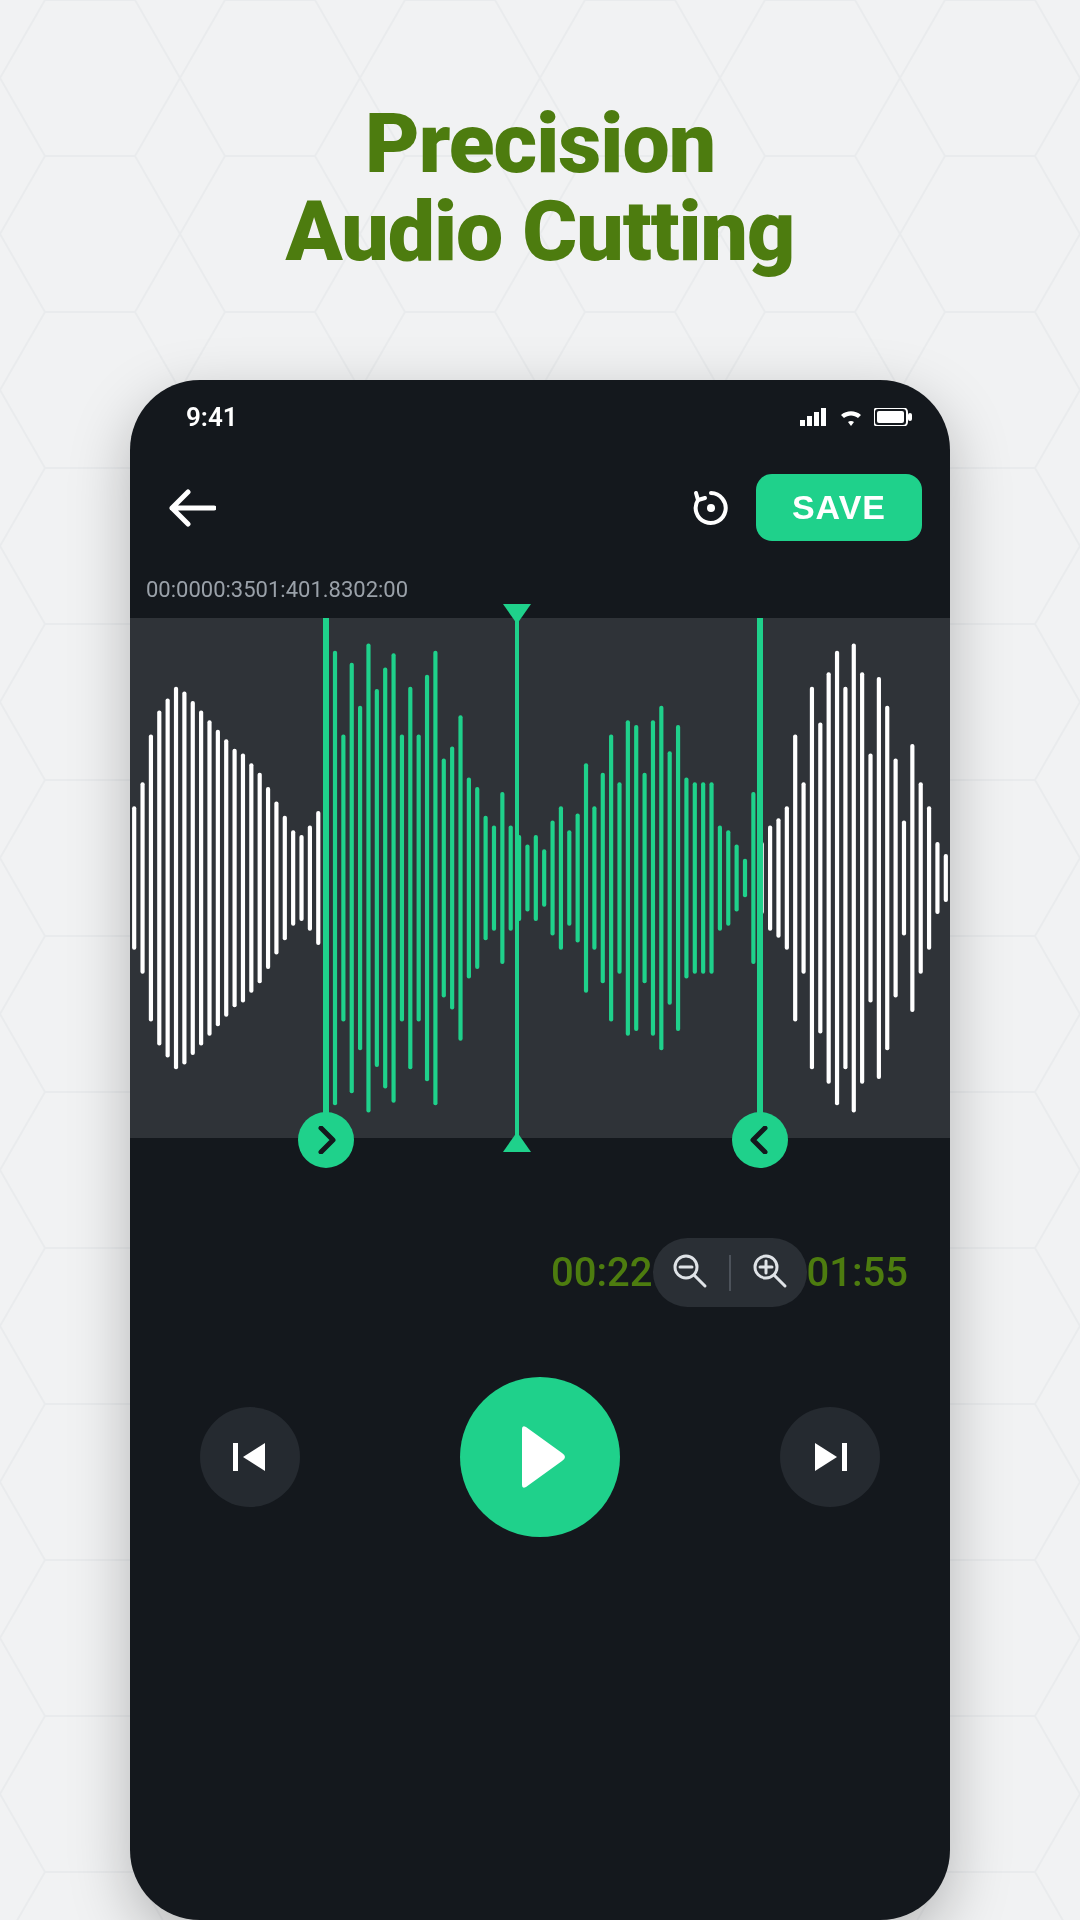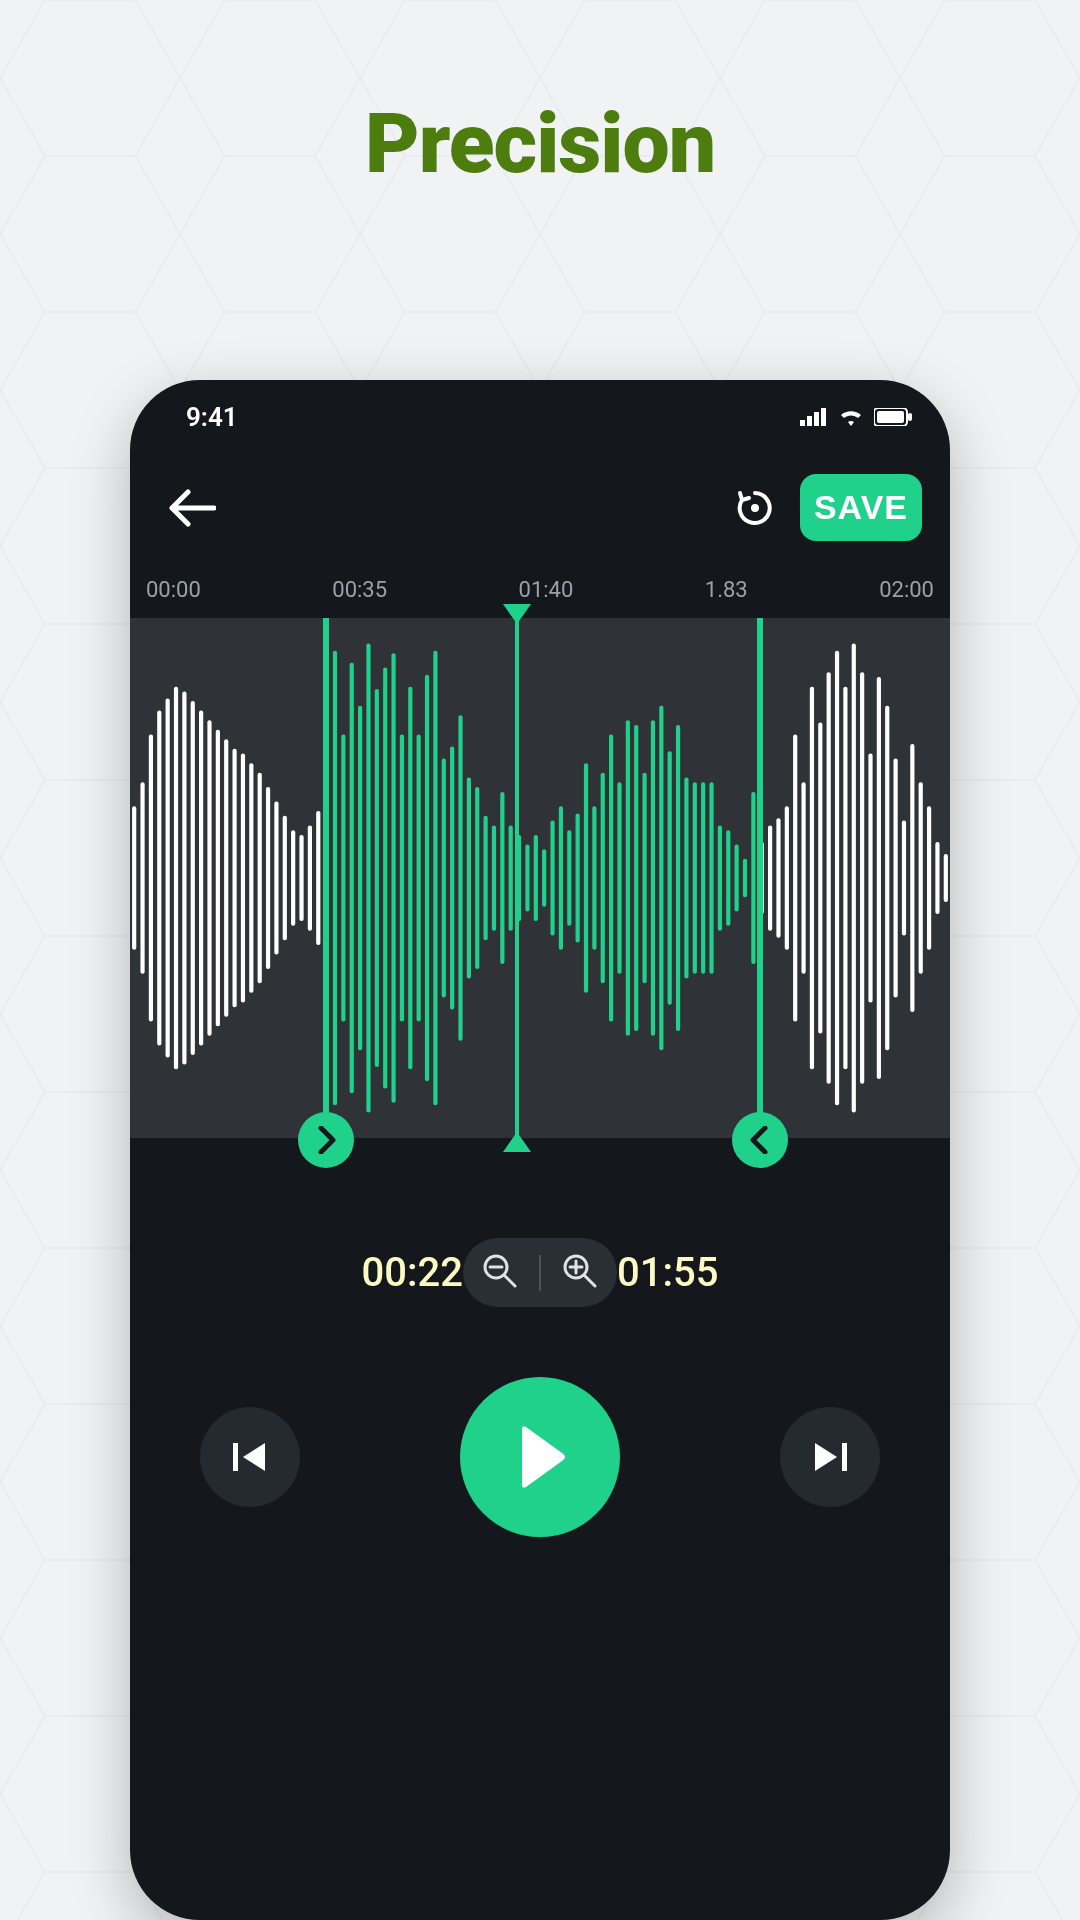--- a/index.html
+++ b/index.html
@@ -30,24 +30,24 @@
 .sb-right{display:flex;align-items:center;gap:10px}
 .sb-right svg{display:block}
 .topbar{
   display:flex;align-items:center;justify-content:space-between;
   padding:34px 28px 10px 38px;
 }
 .tb-left svg,.tb-mid svg{display:block}
 .tb-right{display:flex;align-items:center;gap:24px}
 .save-btn{
   background:#1fd18b;color:#fff;border:none;border-radius:16px;
-  padding:14px 14px;font-size:34px;font-weight:700;letter-spacing:1px;
+  padding:14px 36px;font-size:34px;font-weight:700;letter-spacing:1px;
 }
 .ruler{
-  display:flex;justify-content:space-between;
+  display:flex;
   padding:26px 16px 10px 16px;color:#9aa1a9;font-size:22px;
 }
 .wave-wrap{position:relative;height:520px;margin-top:6px}
 .wave-band{position:absolute;inset:0;background:#2f3338}
 .wave-svg{position:absolute;inset:0}
 .trim-handle{
   position:absolute;top:0;width:6px;height:100%;
   background:#1fd18b;
 }
 .trim-knob{
@@ -55,22 +55,22 @@
   width:56px;height:56px;border-radius:50%;background:#1fd18b;
   display:flex;align-items:center;justify-content:center;
 }
 .playhead{position:absolute;top:-12px;width:4px;height:calc(100% + 24px);background:#1fd18b;left:50%}
 .playhead::before{content:"";position:absolute;left:50%;top:-2px;transform:translateX(-50%);
   border-left:14px solid transparent;border-right:14px solid transparent;border-top:20px solid #1fd18b}
 .playhead::after{content:"";position:absolute;left:50%;bottom:-2px;transform:translateX(-50%);
   border-left:14px solid transparent;border-right:14px solid transparent;border-bottom:20px solid #1fd18b}
 .below-wave{height:60px}
 .time-zoom{
-  display:flex;align-items:center;justify-content:center;
-  padding:40px 42px 0 42px;color:#fef9c3;font-size:40px;font-weight:500;
+  display:flex;align-items:center;justify-content:flex-end;
+  padding:40px 42px 0 42px;color:#4d7c0f;font-size:40px;font-weight:500;
 }
 .zoom-pill{
   display:flex;align-items:center;gap:0;background:#2a2f35;border-radius:40px;padding:8px 12px;
 }
 .zoom-pill .sep{width:2px;height:36px;background:#4c525a;margin:0 14px}
 .zoom-pill button{background:none;border:none;padding:6px}
 .transport{
   display:flex;align-items:center;justify-content:space-between;
   padding:70px 70px 0 70px;
 }
@@ -86,20 +86,21 @@
   <defs>
       <pattern id="hx" width="180" height="156" patternUnits="userSpaceOnUse">
     <path d="M45 0 L135 0 L180 78 L135 156 L45 156 L0 78 Z" fill="none" stroke="#808a94" stroke-width="2"></path>
   </pattern>
     </defs>
   <rect width="1080" height="1920" fill="url(#hx)"></rect>
 </svg>
 
 <div class="headline">
   <div>Precision</div>
+  <div>Audio Cutting</div>
 </div>
 
 <div class="phone">
 
   <div class="statusbar">
     <span>9:41</span>
     <span class="sb-right">
       <svg width="28" height="18" viewBox="0 0 28 18">
           <rect x="0" y="12" width="5" height="6" fill="#fff"></rect>
           <rect x="7" y="8" width="5" height="10" fill="#fff"></rect>

